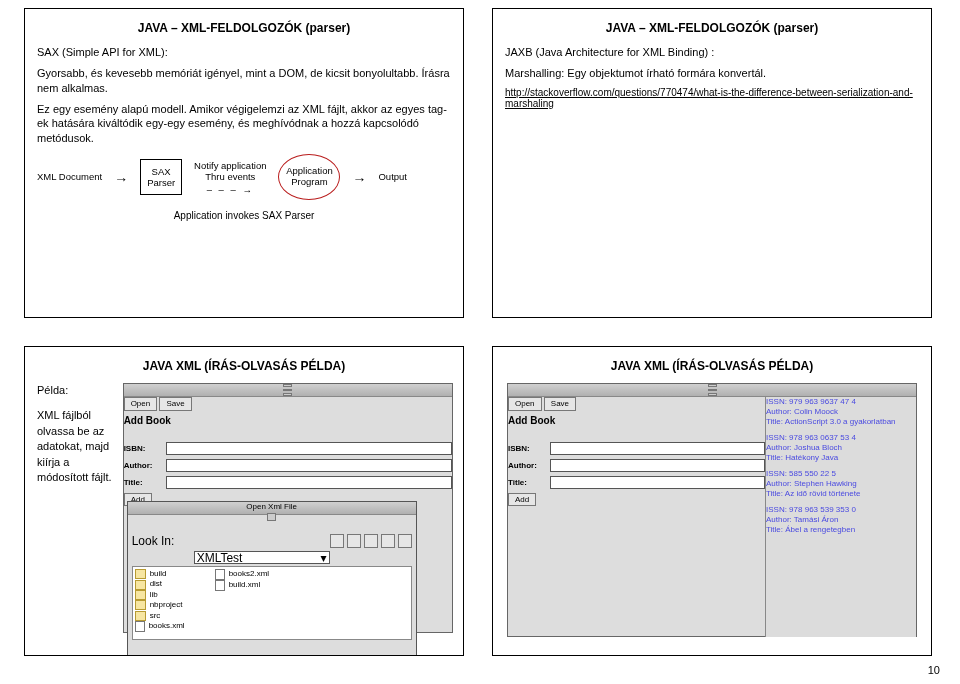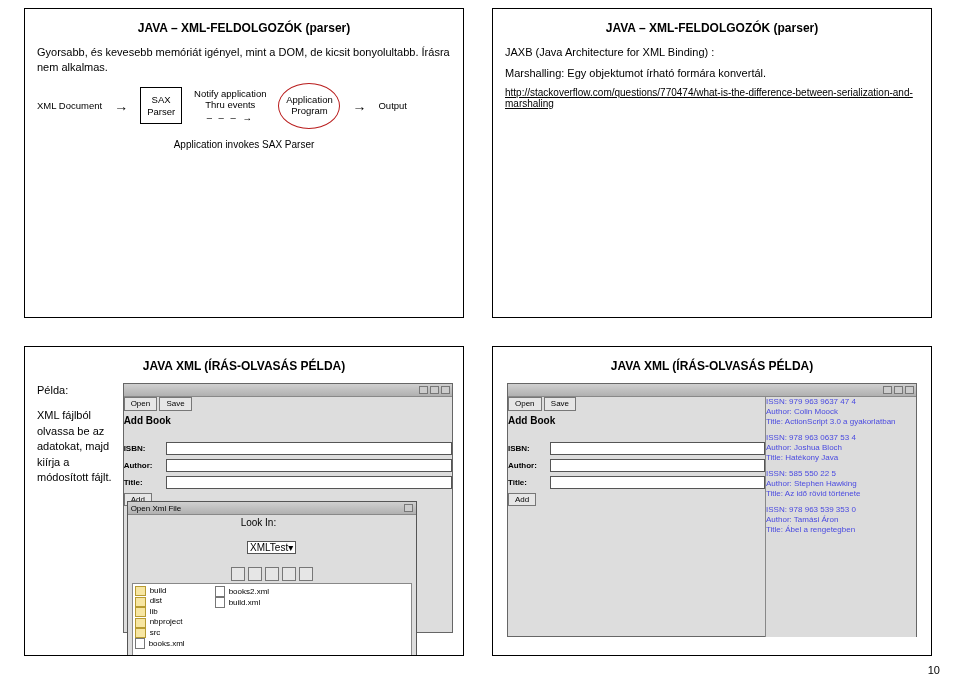--- a/index.html
+++ b/index.html
@@ -112,20 +112,21 @@
   }
   .titlebar {
     height: 12px;
     background: linear-gradient(#d0d0d0,#b0b0b0);
     border-bottom: 1px solid #888;
     display:flex;
     align-items:center;
     justify-content:flex-end;
     padding: 0 2px;
     gap:2px;
+    flex-direction:column;
   }
   .tbtn { width:9px;height:8px;background:#ccc;border:1px solid #777;box-sizing:border-box;}
   .btn {
     display:inline-block;
     border:1px solid #777;
     background:#e6e6e6;
     padding:1px 6px;
     font-size:8px;
     line-height:1.2;
   }
@@ -135,39 +136,41 @@
   .txt { flex:1; height:11px; border:1px solid #555; background:#fff;}
   .section { font-weight:bold; font-size:10px; margin:4px 0 16px 0;}
 
   .dialog {
     position:absolute;
     border:1px solid #555;
     background:#ddd;
     box-sizing:border-box;
   }
   .listarea { height:68px; background:#fff; border:1px solid #888; margin:2px 4px; padding:2px; overflow:hidden;}
-  .listline { display:flex; align-items:flex-end; gap:4px; font-size:8px; line-height:1.3;}
+  .listline { display:flex; align-items:center; gap:4px; font-size:8px; line-height:1.3;}
   .foldericon { width:9px; height:8px; background:#f7e6a2; border:1px solid #b89b32; }
   .fileicon { width:8px; height:9px; background:#fff; border:1px solid #777; }
-  .drow { display:flex; align-items:center; gap:13px; margin:2px 4px; font-size:10px;flex-direction:column;}
+  .drow { display:flex; align-items:center; gap:0; margin:2px 4px; font-size:12px;}
   .drow .dlbl { width:62px; }
-  .dsel { flex:1; height:11px; border:1px solid #555; background:#fff; padding:0 2px; display:flex; align-items:center; justify-content:space-between;}
+  .dsel { flex:1; height:11px; border:1px solid #555; background:#fff; padding:0 2px; display:flex; align-items:center; justify-content:space-between;margin-top:34px;}
   .dbtns { display:flex; gap:6px; justify-content:center; padding:4px 0;}
   .iconrow { display:flex; gap:3px; }
   .iconbtn { width:12px; height:12px; border:1px solid #777; background:#e6e6e6;}
 
   .booklist { font-size:8px; color:#4a4ae0; line-height:1.25; }
   .booklist .bk { margin-bottom:6px; }
 </style>
 </head>
 <body>
 
 <div class="slide s1">
   <div class="title">JAVA – XML-FELDOLGOZÓK (parser)</div>
+  <div class="para">SAX (Simple API for XML):</div>
   <div class="para">Gyorsabb, és kevesebb memóriát igényel, mint a DOM, de kicsit bonyolultabb. Írásra nem alkalmas.</div>
+  <div class="para">Ez egy esemény alapú modell. Amikor végigelemzi az XML fájlt, akkor az egyes tag-ek hatására kiváltódik egy-egy esemény, és meghívódnak a hozzá kapcsolódó metódusok.</div>
 
   <div class="diag">
     <div class="node">XML
 Document</div>
     <div class="arrow">→</div>
     <div class="boxnode">SAX
 Parser</div>
     <div class="darrow">
       <div class="lbl">Notify application
 Thru events</div>

